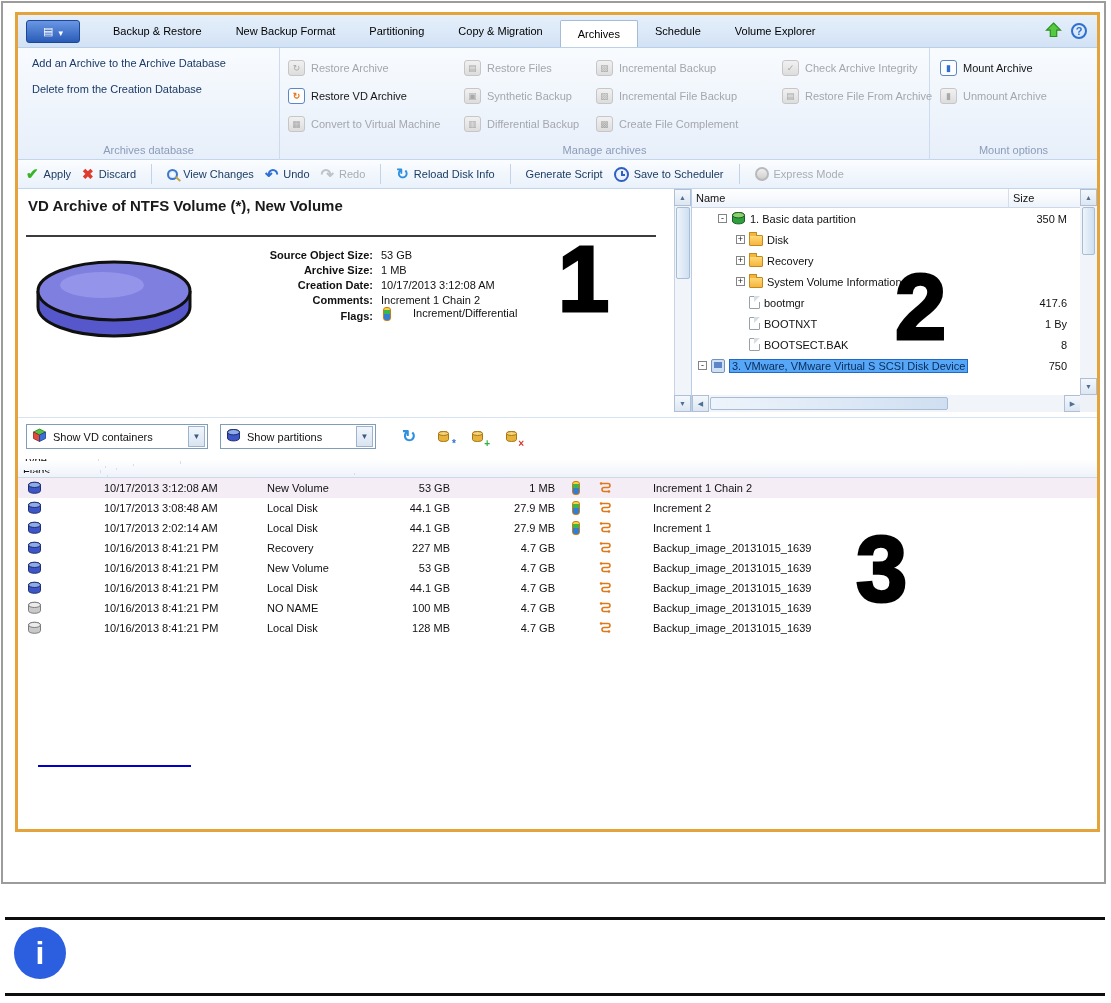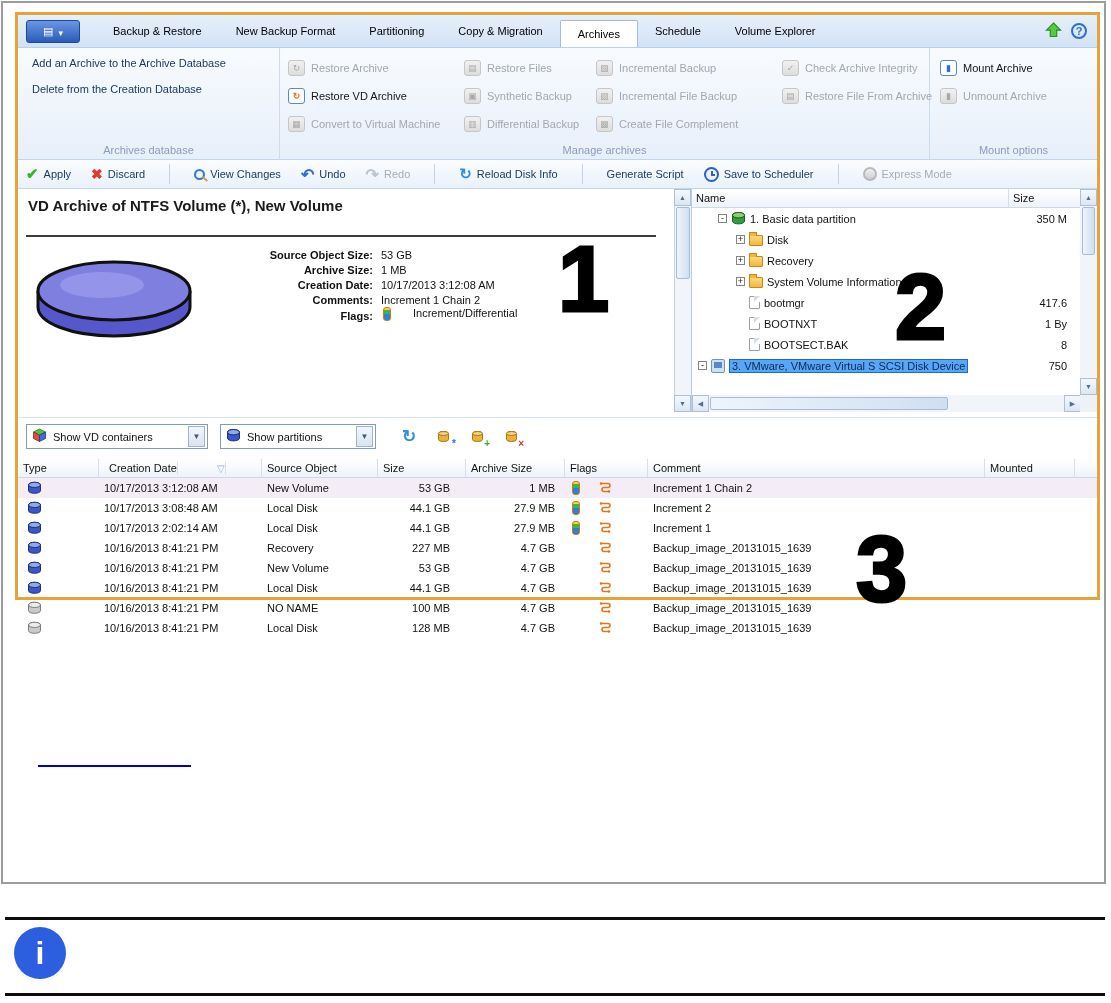--- a/index.html
+++ b/index.html
@@ -4,21 +4,21 @@
 <style>
   * { box-sizing: border-box; margin: 0; padding: 0; }
   html,body { width:1111px; height:1003px; background:#fff; overflow:hidden;
     font-family:"Liberation Sans", sans-serif; font-size:11px; color:#111; }
 
   
   .outer-doc { position:absolute; left:1px; top:1px; width:1105px; height:883px;
     border:2px solid #9c9c9c; background:#fff; }
 
   
-  .frame { position:absolute; left:15px; top:12px; width:1085px; height:588px;
+  .frame { position:absolute; left:15px; top:12px; width:1085px; height:820px;
     border:3px solid #E4A33B; background:#fff; }
 
   
   .menubar { position:absolute; left:0; top:0; width:1079px; height:33px;
     background:linear-gradient(#e6f0fb,#d2e2f5); border-bottom:1px solid #bad0e8;
     display:flex; align-items:stretch; }
   .appbtn { width:54px; height:23px; margin:5px 0 0 8px; border-radius:3px;
     background:linear-gradient(#6a97e4,#2a5cb8); border:1px solid #1c4796;
     display:flex; align-items:center; justify-content:center; gap:5px; color:#fff; }
   .appbtn .doc-glyph::before { content:"▤"; font-size:11px; }
@@ -50,21 +50,21 @@
   .ri.en { background:#fdfdff; border:1px solid #5b87c5; color:#2f6fd0; }
   .g-restore::before{content:"↻"} .g-restorevd::before{content:"↻";color:#e07818;font-weight:bold}
   .g-vm::before{content:"▦"} .g-files::before{content:"▤"} .g-synth::before{content:"▣"}
   .g-diff::before{content:"▥"} .g-incb::before{content:"▧"} .g-incfb::before{content:"▨"}
   .g-cfc::before{content:"▩"} .g-integrity::before{content:"✓"} .g-rffa::before{content:"▤"}
   .g-mount::before{content:"▮";color:#2f6fd0} .g-unmount::before{content:"▮"}
 
   
   .toolbar { position:absolute; left:0; top:145px; width:1079px; height:29px;
     background:linear-gradient(#fbfdff,#e9f1fb); border-bottom:1px solid #c3d5ea;
-    display:flex; align-items:center; padding-left:8px; gap:20px; color:#1c3c64; }
+    display:flex; align-items:center; padding-left:8px; gap:11px; color:#1c3c64; }
   .titem { display:flex; align-items:center; gap:5px; white-space:nowrap; }
   .titem.dis { color:#a8adb3; }
   .tsep { width:1px; height:20px; background:#c4d4e8; margin:0 4px; }
   .gi-check::before{content:"✔"; color:#3ab327; font-size:15px; font-weight:bold;}
   .gi-x::before{content:"✖"; color:#df3a2c; font-size:14px; font-weight:bold;}
   .gi-undo::before{content:"↶"; color:#2f6fd6; font-size:16px; font-weight:bold;}
   .gi-redo::before{content:"↷"; color:#bcc3ca; font-size:16px; font-weight:bold;}
   .gi-refresh::before{content:"↻"; color:#2f8fe0; font-size:15px; font-weight:bold;}
   .ic-mag { width:11px; height:11px; border:2px solid #3e77c9; border-radius:50%;
     position:relative; background:radial-gradient(#ffffff,#cfe4ff); }
@@ -148,21 +148,21 @@
   .c1 { width:182px; } .c2 { width:156px; }
   .fbtns { display:flex; gap:12px; margin-left:10px; align-items:center; }
   .fbtn { width:22px; height:20px; display:inline-flex; align-items:center; justify-content:center; position:relative; }
   .gi-refresh2::before { content:"↻"; color:#2f8fe0; font-size:17px; font-weight:bold; }
   .badge { position:absolute; right:-2px; bottom:-2px; font-size:10px; font-weight:bold; font-style:normal; }
   .b-star { color:#2f6fd0; } .b-plus { color:#2fae3a; } .b-del { color:#d8342a; }
 
   
   .grid { position:absolute; left:0; top:444px; width:1079px; height:210px; }
   .ghead { display:flex; height:19px; background:linear-gradient(#ffffff,#eef3fa);
-    border-bottom:1px solid #cdd9e8; line-height:18px; }
+    border-bottom:1px solid #cdd9e8; line-height:18px;flex-direction:column; }
   .ghead span { border-right:1px solid #d5dfeb; padding-left:5px; white-space:nowrap; overflow:hidden; }
   .grow { display:flex; height:20px; align-items:center; }
   .grow.sel { background:#f4edf6; }
   .gc { padding-left:5px; white-space:nowrap; overflow:hidden; flex:none; }
   .c-type { width:81px; display:flex; align-items:center; padding-left:9px; }
   .c-date { width:163px; }
   .c-src { width:116px; }
   .c-size { width:88px; text-align:right; padding-right:16px; }
   .c-asize { width:99px; text-align:right; padding-right:10px; }
   .c-flags { width:83px; display:flex; align-items:center; gap:18px; padding-left:7px; }

